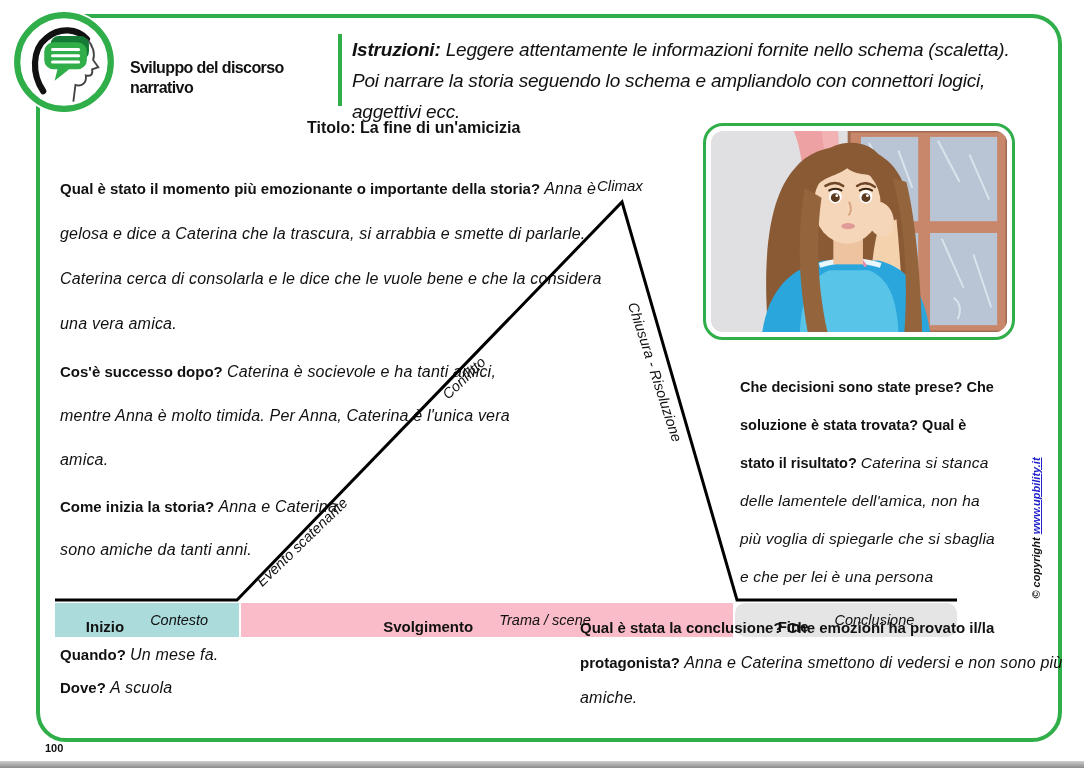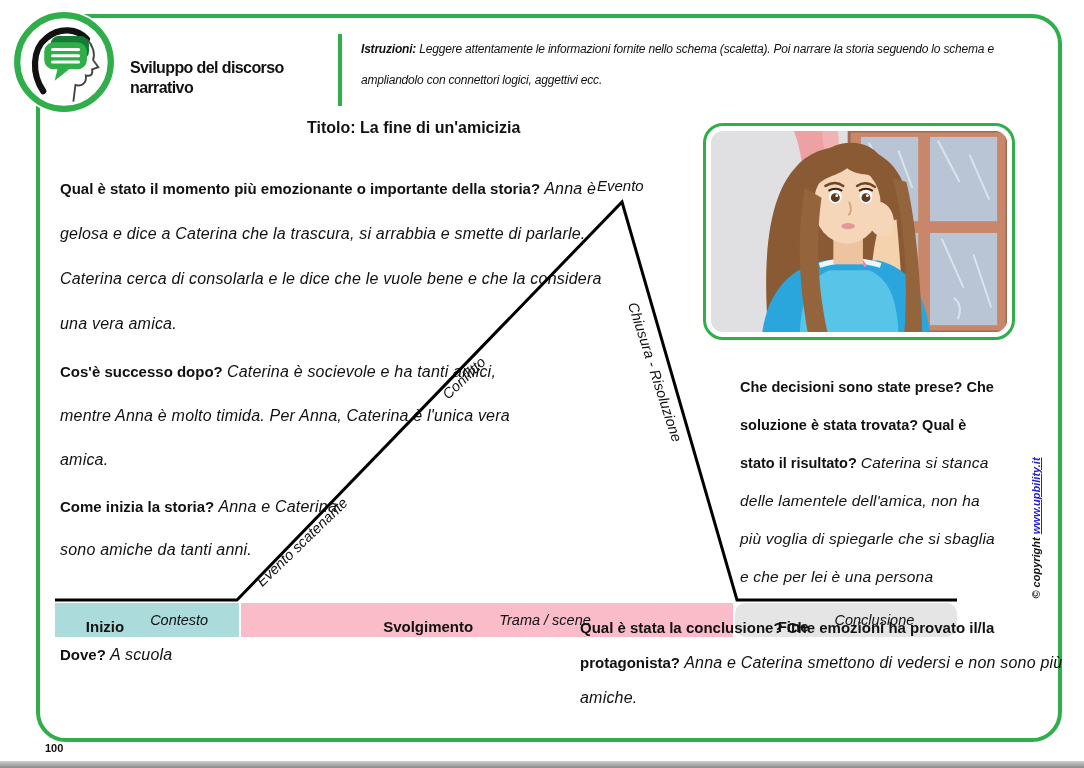--- a/index.html
+++ b/index.html
@@ -6,21 +6,21 @@
   body{
     width:1084px;height:768px;position:relative;background:#ffffff;
     font-family:"Liberation Sans",sans-serif;color:#111;overflow:hidden;
   }
   .abs{position:absolute;}
   
   .page-border{left:36px;top:14px;width:1018px;height:720px;border:4px solid #2fae4a;border-radius:30px;}
   .logo-wrap{left:12px;top:10px;width:104px;height:104px;background:#fff;border-radius:50%;}
   .header-title{left:130px;top:58px;width:215px;font-weight:bold;font-size:16px;letter-spacing:-0.6px;line-height:20px;}
   .header-divider{left:338px;top:34px;width:4px;height:72px;background:#2fae4a;}
-  .instructions{left:352px;top:34px;width:680px;font-size:12px;font-style:italic;line-height:31px;letter-spacing:-0.2px;margin-left:9px;}
+  .instructions{left:352px;top:34px;width:680px;font-size:19px;font-style:italic;line-height:31px;letter-spacing:-0.2px;}
   .instructions b{font-style:italic;}
   .doc-title{left:307px;top:119px;font-size:16px;font-weight:bold;}
 
   
   .q{font-weight:bold;font-size:15px;}
   .hw{font-family:Liberation Sans, sans-serif;font-style:italic;font-size:16px;letter-spacing:0.2px;}
   .para1{left:60px;top:166px;width:560px;line-height:45px;}
   .para2{left:60px;top:350px;width:475px;line-height:44px;}
   .para3{left:60px;top:485px;width:295px;line-height:43px;}
   .para-right{left:740px;top:368px;width:264px;line-height:38px;}
@@ -92,39 +92,42 @@
 </div>
 
 <div class="abs para-right">
   <span class="q">Che decisioni sono state prese? Che soluzione è stata trovata? Qual è stato il risultato? </span><span class="hw">Caterina si stanca delle lamentele dell'amica, non ha più voglia di spiegarle che si sbaglia e che per lei è una persona importante.</span>
 </div>
 
 <svg class="abs mountain-svg" viewBox="0 0 1084 768">
   <path d="M55,600 H237 L622,202 L737,600 H957" fill="none" stroke="#000" stroke-width="3" stroke-linejoin="miter"></path>
 </svg>
 
-<div class="abs lbl-climax slope-label">Evento</div>
+<div class="abs lbl-climax slope-label">Climax</div>
 <div class="abs lbl-conflitto slope-label">Conflitto</div>
 <div class="abs lbl-evento slope-label">Evento scatenante</div>
 <div class="abs lbl-chiusura slope-label">Chiusura - Risoluzione</div>
 
 <div class="abs tl-box tl-inizio" style="background: rgb(171, 219, 219);">
   <span class="tl-main">Inizio</span>
   <span class="tl-sub">Contesto</span>
 </div>
 <div class="abs tl-box tl-svolg" style="background: rgb(249, 188, 200);">
   <span class="tl-main">Svolgimento</span>
   <span class="tl-sub">Trama / scene</span>
 </div>
 <div class="abs tl-box tl-fine" style="background: #e5e5e5; border-radius: 10px;">
   <span class="tl-main">Fine</span>
   <span class="tl-sub">Conclusione</span>
 </div>
 
 <div class="abs bottom-left">
+  <div class="bl-row">
+    <span class="q">Quando? </span><span class="hw">Un mese fa.</span>
+  </div>
   <div class="bl-row">
     <span class="q">Dove? </span><span class="hw">A scuola</span>
   </div>
 </div>
 
 <div class="abs para-bottom-right">
   <span class="q">Qual è stata la conclusione? Che emozioni ha provato il/la protagonista? </span><span class="hw">Anna e Caterina smettono di vedersi e non sono più amiche.</span>
 </div>
 
 <div class="abs pic-frame">

